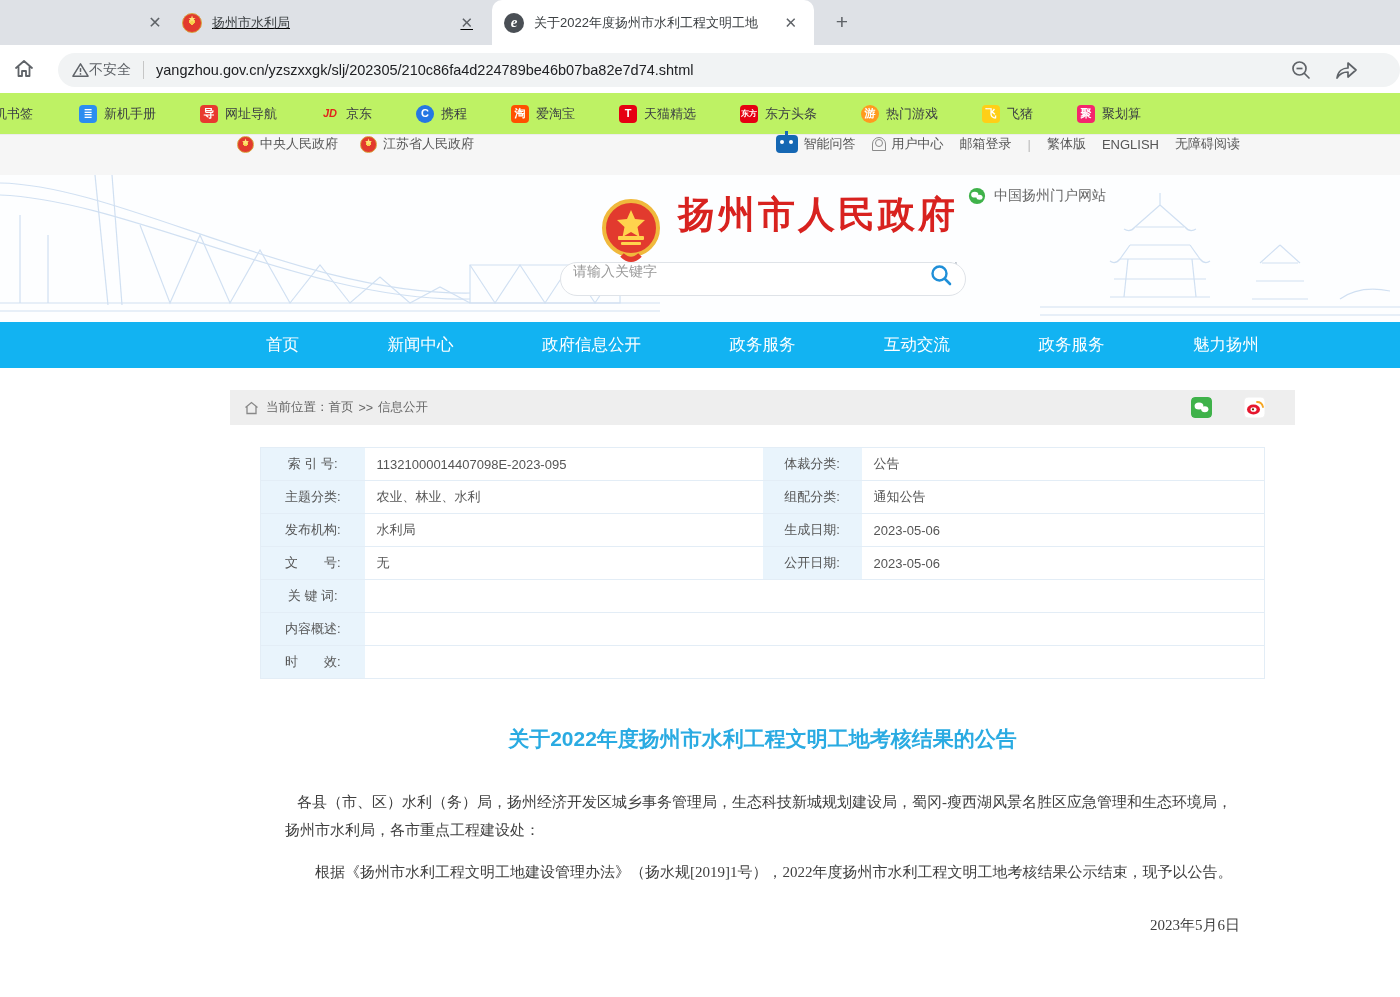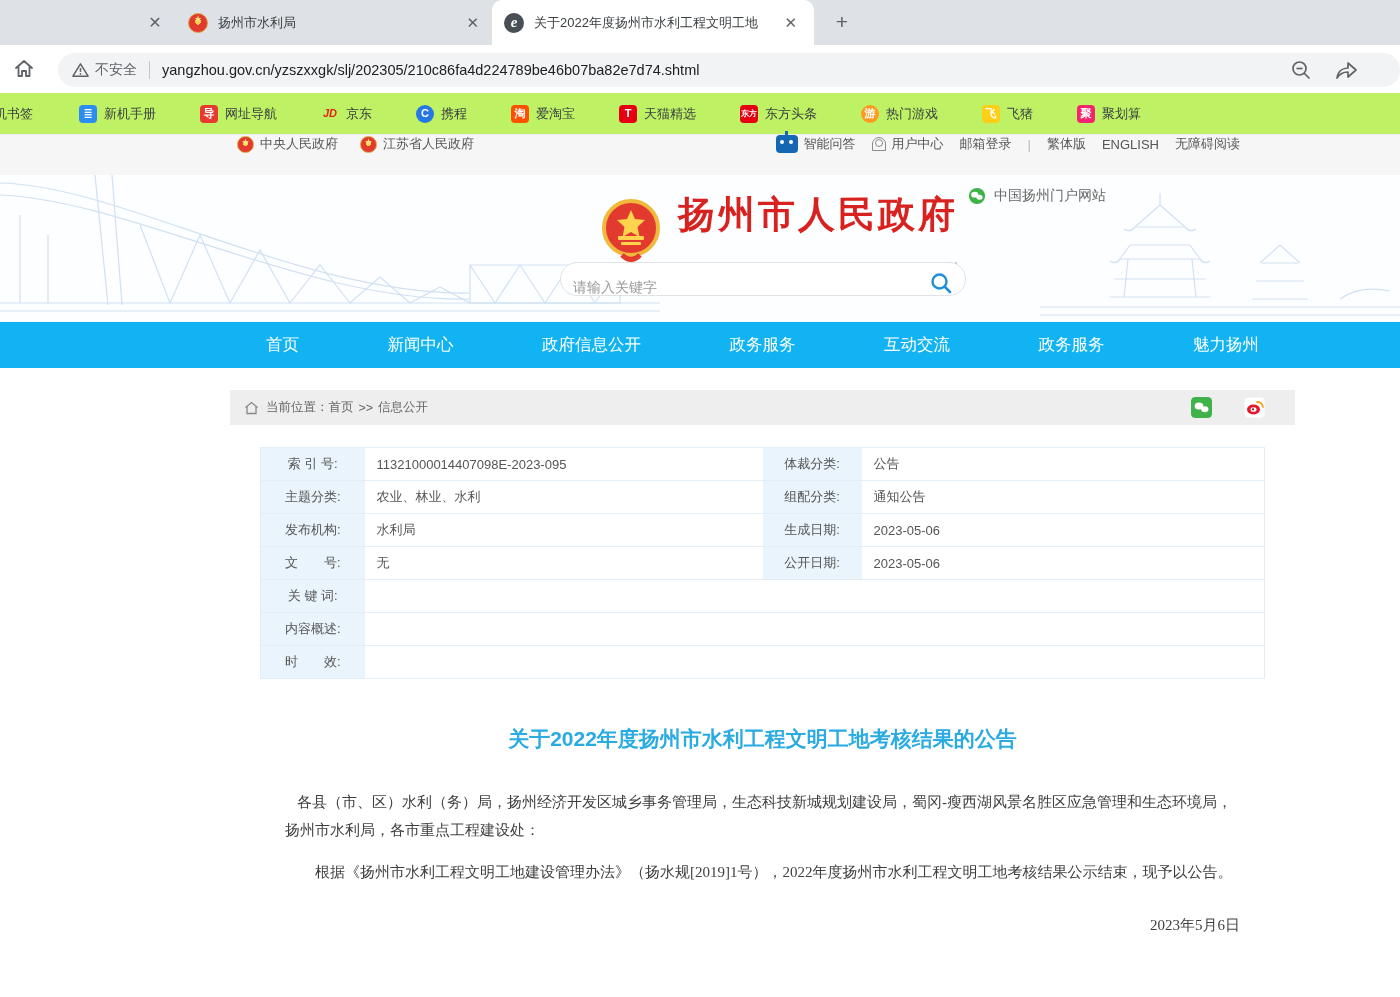--- a/index.html
+++ b/index.html
@@ -4,41 +4,41 @@
 <style>
   * { margin:0; padding:0; box-sizing:border-box; }
   html,body { width:1400px; height:997px; overflow:hidden; background:#fff;
     font-family:"Liberation Sans","DejaVu Sans",sans-serif; }
 
   
   .tabbar { position:absolute; left:0; top:0; width:1400px; height:45px; background:#dee1e6; }
   .tab-close-stray { position:absolute; left:143px; top:11px; width:24px; height:24px;
     font-size:16px; color:#5f6368; text-align:center; line-height:24px; cursor:pointer; }
   .tab { position:absolute; top:0; height:45px; display:flex; align-items:center; gap:10px; padding:0 12px; }
-  .tab.inactive { left:176px; width:320px; }
+  .tab.inactive { left:170px; width:320px;text-decoration:underline; }
   .tab.active { left:492px; width:322px; background:#fff; border-radius:10px 10px 0 0; }
   .tab .favicon { width:20px; height:20px; flex:0 0 auto; }
   .tab .title { font-size:13px; color:#3c4043; white-space:nowrap; overflow:hidden; max-width:230px; }
   .tab .close { font-size:15px; color:#5f6368; padding:2px 5px; cursor:pointer; }
   .newtab-btn { position:absolute; left:828px; top:8px; width:28px; height:28px; text-align:center;
     line-height:28px; font-size:21px; color:#5f6368; cursor:pointer; }
   .emblem-ic { width:20px; height:20px; border-radius:50%;
     background:radial-gradient(circle at 50% 42%, #f7d04a 0 22%, #e23a2e 23% 100%);
     border:1px solid #d8a03a; display:inline-block; position:relative; }
   .emblem-ic::after { content:"★"; position:absolute; left:0; right:0; top:1px; text-align:center;
     font-size:9px; color:#ffe27a; line-height:1; }
   .elogo { width:20px; height:20px; border-radius:50%; background:#4a4f55; color:#fff;
     font-family:"Liberation Serif",serif; font-style:italic; font-weight:bold;
     font-size:15px; text-align:center; line-height:19px; }
 
   .urlbar { position:absolute; left:0; top:45px; width:1400px; height:48px; background:#fff; }
   .home-ic { position:absolute; left:12px; top:12px; width:24px; height:24px; }
   .omnibox { position:absolute; left:58px; top:8px; width:1342px; height:34px; background:#f1f3f4;
     border-radius:17px; display:flex; align-items:center; padding:0 14px; }
-  .sec-chip { display:flex; align-items:center; gap:6px; color:#5f6368; font-size:14px; }
+  .sec-chip { display:flex; align-items:center; gap:0; color:#5f6368; font-size:14px; }
   .sec-div { width:1px; height:18px; background:#c6c6c6; margin:0 12px; }
   .url-text { font-size:14.5px; color:#202124; white-space:nowrap; }
   .omni-icons { margin-left:auto; display:flex; align-items:center; gap:22px; padding-right:28px; }
 
   .bookmarksbar { position:absolute; left:0; top:93px; width:1400px; height:42px; background:#bef264;
     border-bottom:1px solid #ececec; display:flex; align-items:center; }
   .bm { display:flex; align-items:center; gap:7px; font-size:13px; color:#3c4043;
     padding:4px 8px; cursor:pointer; white-space:nowrap; }
   .bm:first-child { margin-left:-14px; }
   .bm-ic { width:18px; height:18px; border-radius:4px; color:#fff; font-size:11px; font-weight:bold;
@@ -71,21 +71,21 @@
   .sketch { position:absolute; top:0; opacity:.75; }
   .logo-row { position:absolute; left:600px; top:15px; display:flex; align-items:center; gap:16px; }
   .natl-emblem { width:62px; height:68px; }
   .logo-text .cn { font-size:37px; font-weight:bold; color:#d8221f; letter-spacing:3px;
     font-family:"Liberation Serif","DejaVu Serif",serif; }
   .logo-text .en { font-size:12px; color:#9aa5b0; letter-spacing:7px; margin-top:20px; }
   .portal { position:absolute; left:968px; top:12px; display:flex; align-items:center; gap:8px;
     font-size:14px; color:#666; }
   .wechat-dot { width:18px; height:18px; }
   .searchbox { position:absolute; left:560px; top:87px; width:406px; height:34px; background:#fff;
-    border:1px solid #dfe3e8; border-radius:18px; display:flex; align-items:flex-end; padding:0 12px; }
+    border:1px solid #dfe3e8; border-radius:18px; display:flex; align-items:flex-start; padding:0 12px; }
   .searchbox input { border:none; outline:none; flex:1; font-size:14px; color:#333; background:transparent;
     font-family:inherit; }
   .searchbox input::placeholder { color:#999; }
 
   
   .nav { position:absolute; left:0; top:322px; width:1400px; height:46px; background:#12b3f2; }
   .nav-inner { width:1065px; margin-left:230px; height:100%; display:flex; align-items:center;
     justify-content:space-between; padding:0 36px; }
   .nav-item { color:#fff; font-size:16.5px; cursor:pointer; white-space:nowrap; }
 

